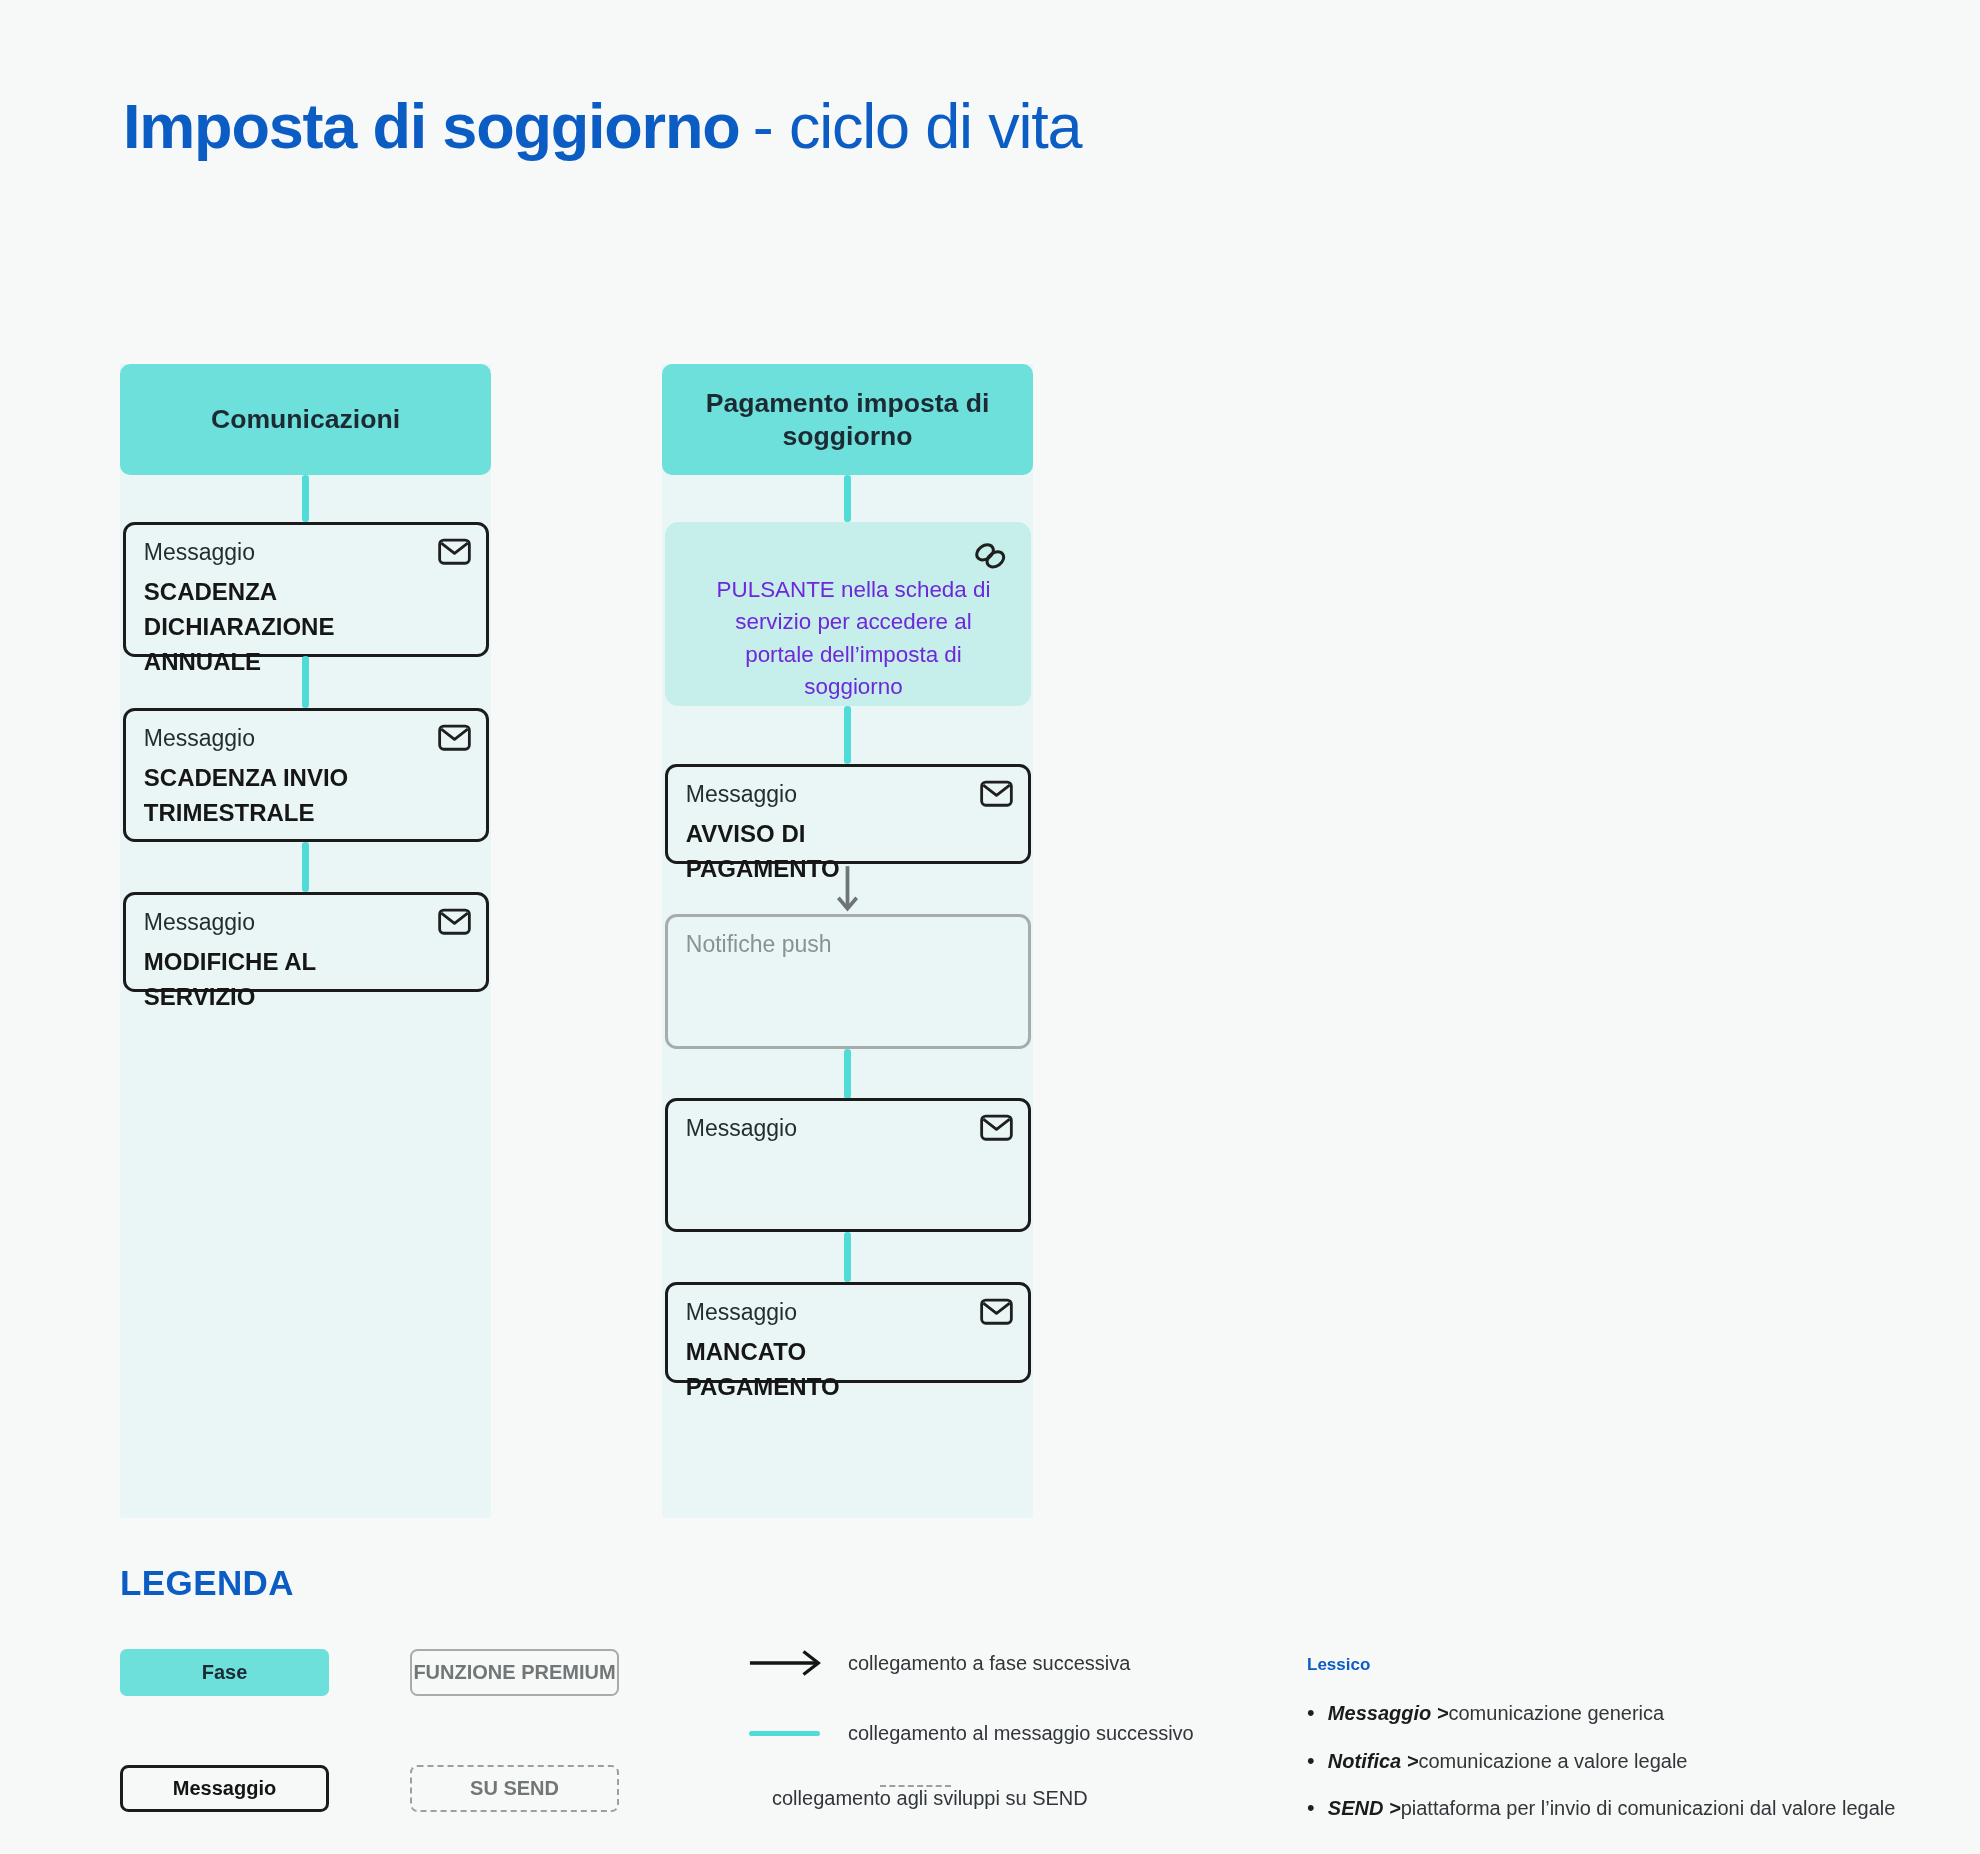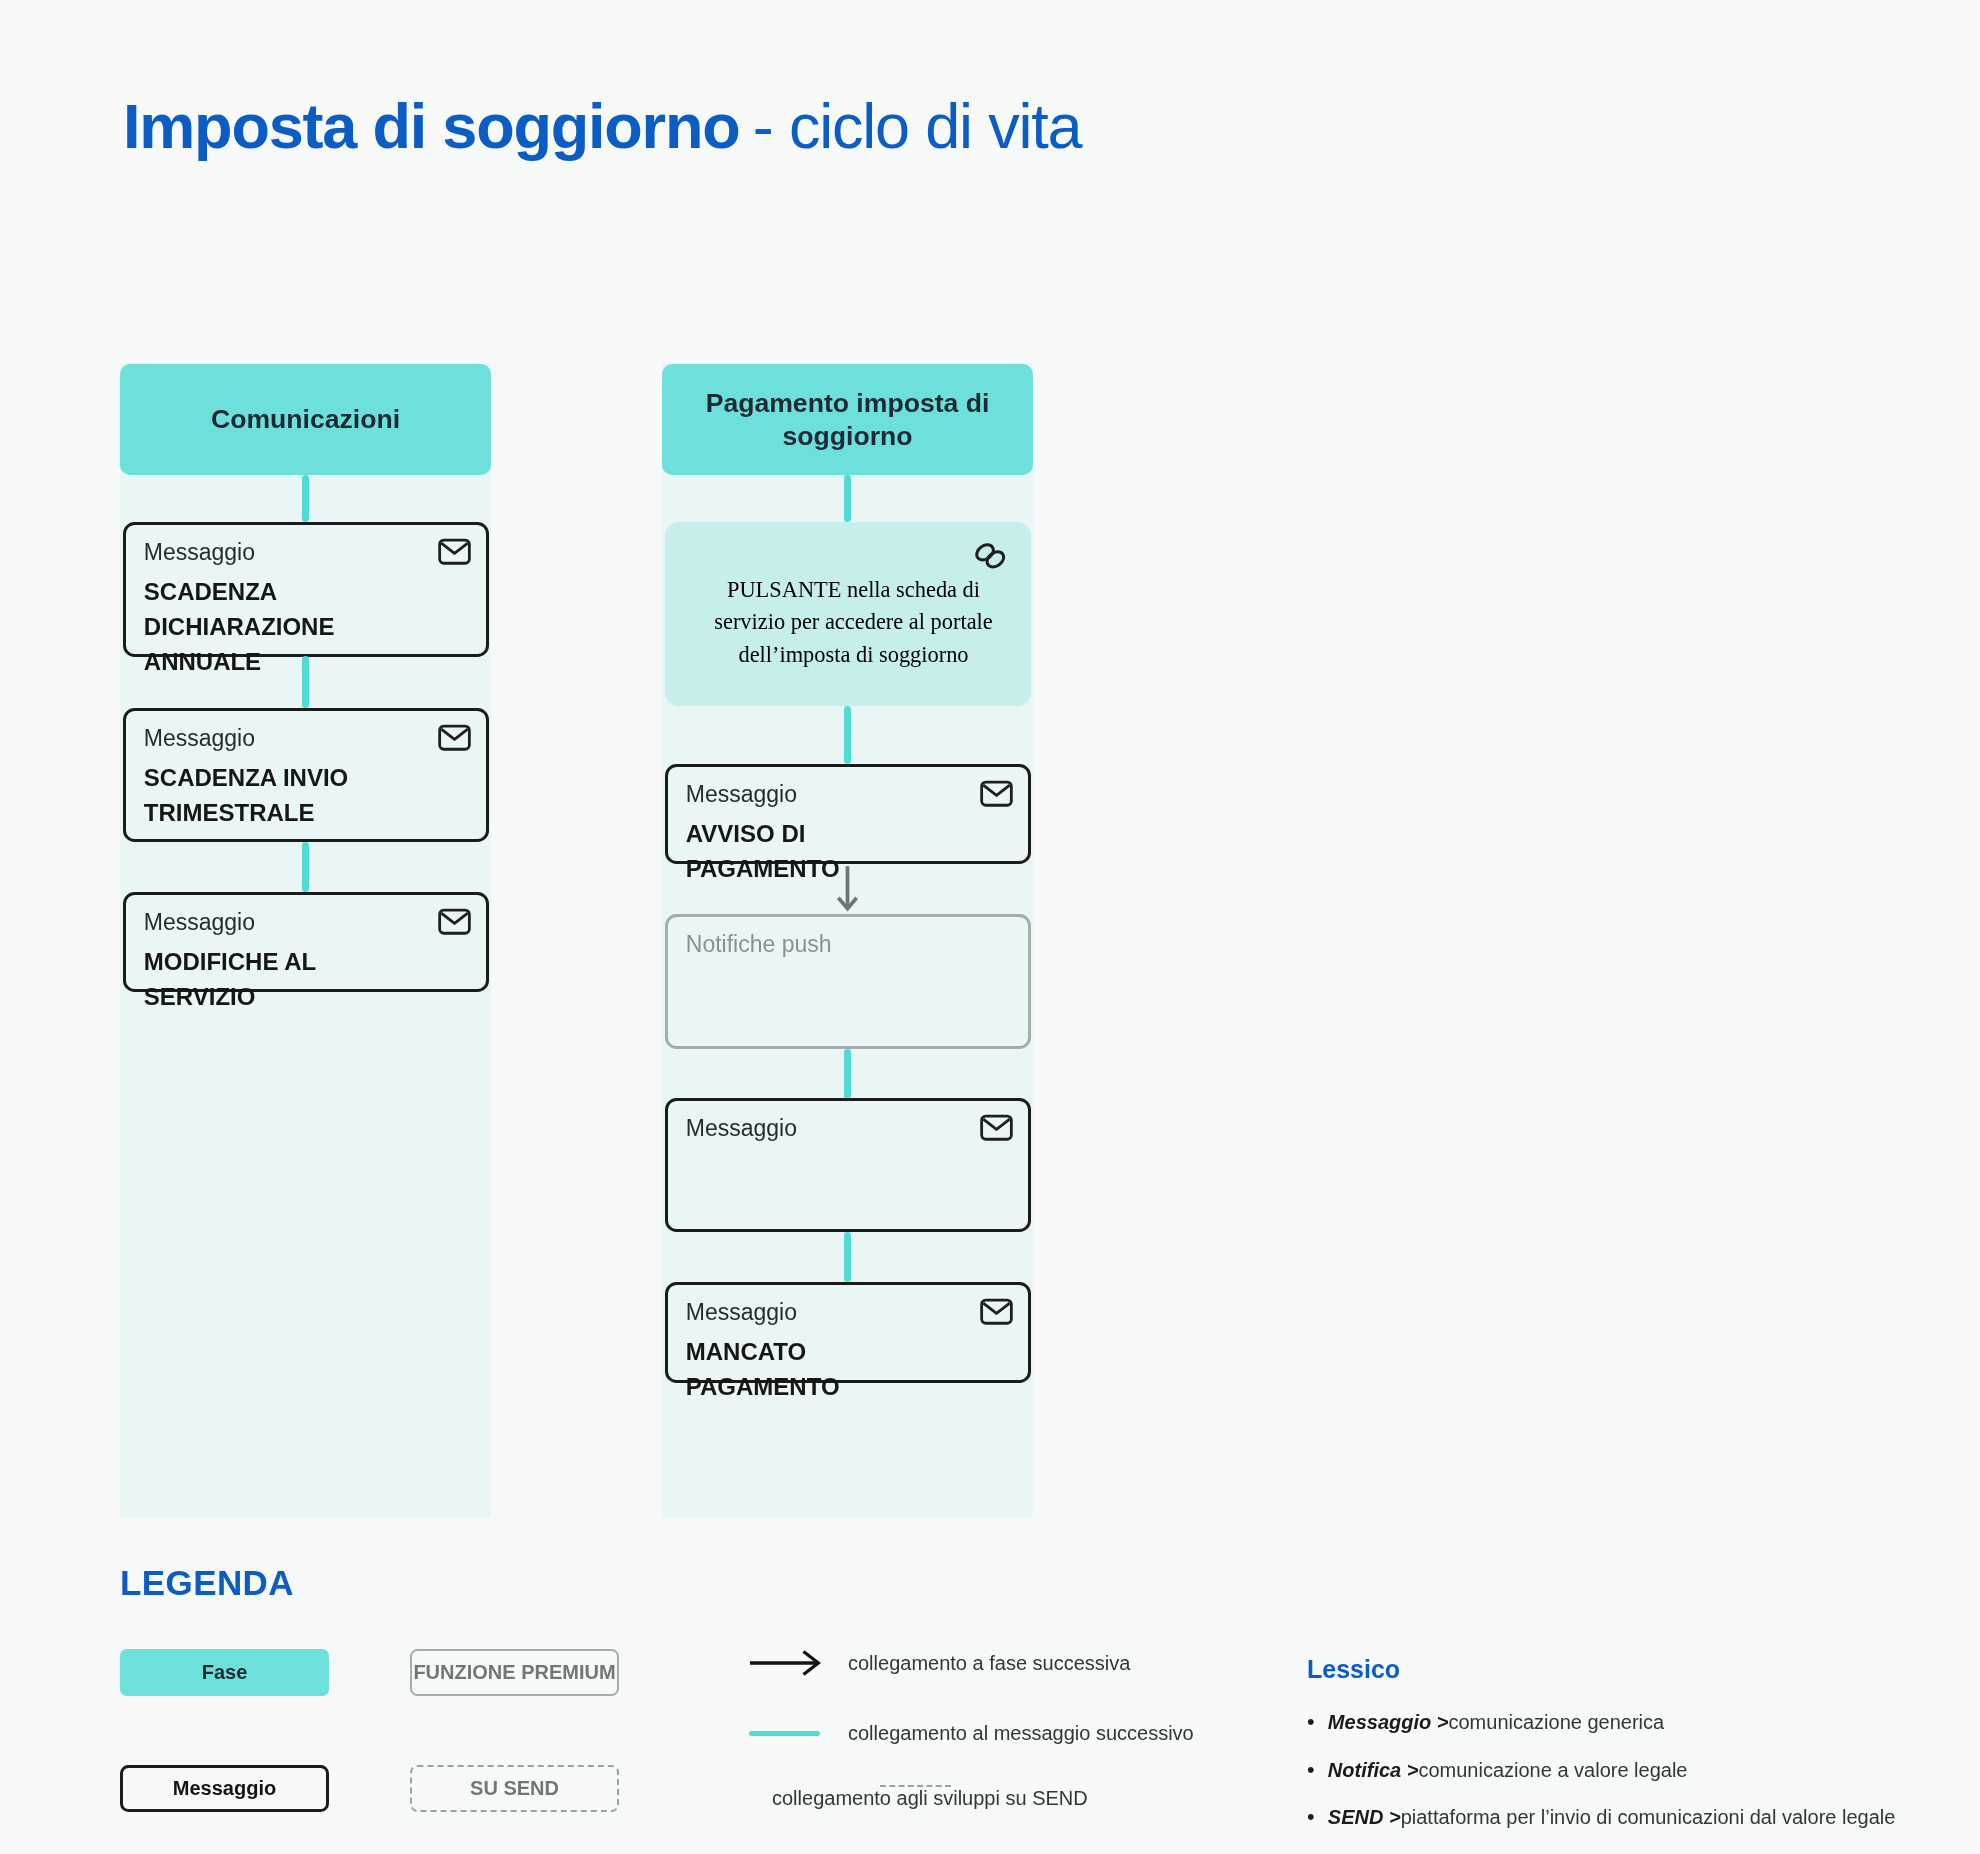--- a/index.html
+++ b/index.html
@@ -37,21 +37,21 @@
   .node{position:absolute;left:2.5px;right:2.5px;border-radius:11.6px;
         padding:13.3px 63px 0 18.3px;background:var(--column-bg);}
   .node.message{border:3.3px solid #1b1b1b;}
   .node.push{border:3.3px solid var(--gray-border);}
   .node-label{display:block;font-size:23px;color:#252c2f;margin-bottom:8.3px;line-height:1.25;}
   .node-title{display:block;font-size:24px;font-weight:bold;color:var(--box-ink);line-height:1.45;}
   .node.push .node-label{color:var(--gray-ink);}
   .node.push .node-title{color:#8a9092;}
   .node.linkbox{background:var(--link-box-bg);border:none;border-radius:13.3px;
         padding:52px 25px 0 37px;text-align:center;font-size:22.4px;line-height:1.45;
-        color:#000000;font-family:Liberation Serif, serif;}
+        color:#6d28d9;}
   .corner-icon{position:absolute;top:13.3px;right:15px;}
   .linkbox .corner-icon{top:18.3px;right:21.6px;}
   .down-arrow{position:absolute;left:calc(50% - 12.5px);}
 
   
   .legend-heading{position:absolute;left:120px;top:1563px;font-size:35px;font-weight:bold;
                   color:var(--accent-blue);letter-spacing:0.4px;}
   .lg-box{position:absolute;width:209px;height:47px;display:flex;align-items:center;
           justify-content:center;font-size:20px;font-weight:bold;}
   .lg-fase{left:120px;top:1649px;background:var(--phase-teal);border-radius:6.6px;color:var(--ink);}
@@ -61,21 +61,21 @@
   .lg-send{left:410px;top:1765px;border:2.5px dashed #9aa0a1;border-radius:7.5px;color:var(--legend-gray);}
 
   .lg-row{position:absolute;left:749px;height:30px;display:flex;align-items:center;}
   .lg-row-1{top:1648px;} .lg-row-2{top:1718px;} .lg-row-3{top:1785px;flex-direction:column;}
   .lg-symbol{width:76px;display:flex;align-items:center;justify-content:flex-start;}
   .lg-label{margin-left:23px;font-size:20px;color:var(--text);white-space:nowrap;}
   .teal-line{width:71px;height:5px;background:var(--connector-teal);border-radius:2.5px;}
   .dotted-line{width:71px;height:0;border-top:2.5px dashed #9aa0a1;}
 
   .lessico{position:absolute;left:1307px;top:1655px;width:640px;}
-  .lessico h3{font-size:25px;font-weight:bold;color:var(--accent-blue);margin-bottom:25px;}
+  .lessico h3{font-size:17px;font-weight:bold;color:var(--accent-blue);margin-bottom:25px;}
   .lessico ul{list-style:none;}
   .lessico li{font-size:20px;margin-bottom:21.6px;color:var(--text);display:flex;align-items:baseline;}
   .lessico li::before{content:"•";font-size:21.6px;color:#1f1f1f;margin-right:13.3px;}
   .less-term{font-weight:bold;font-style:italic;color:#1b1b1b;margin-right:0;white-space:nowrap;}
   svg{display:block;}
 </style>
 </head>
 <body>
 
 <div class="page">

